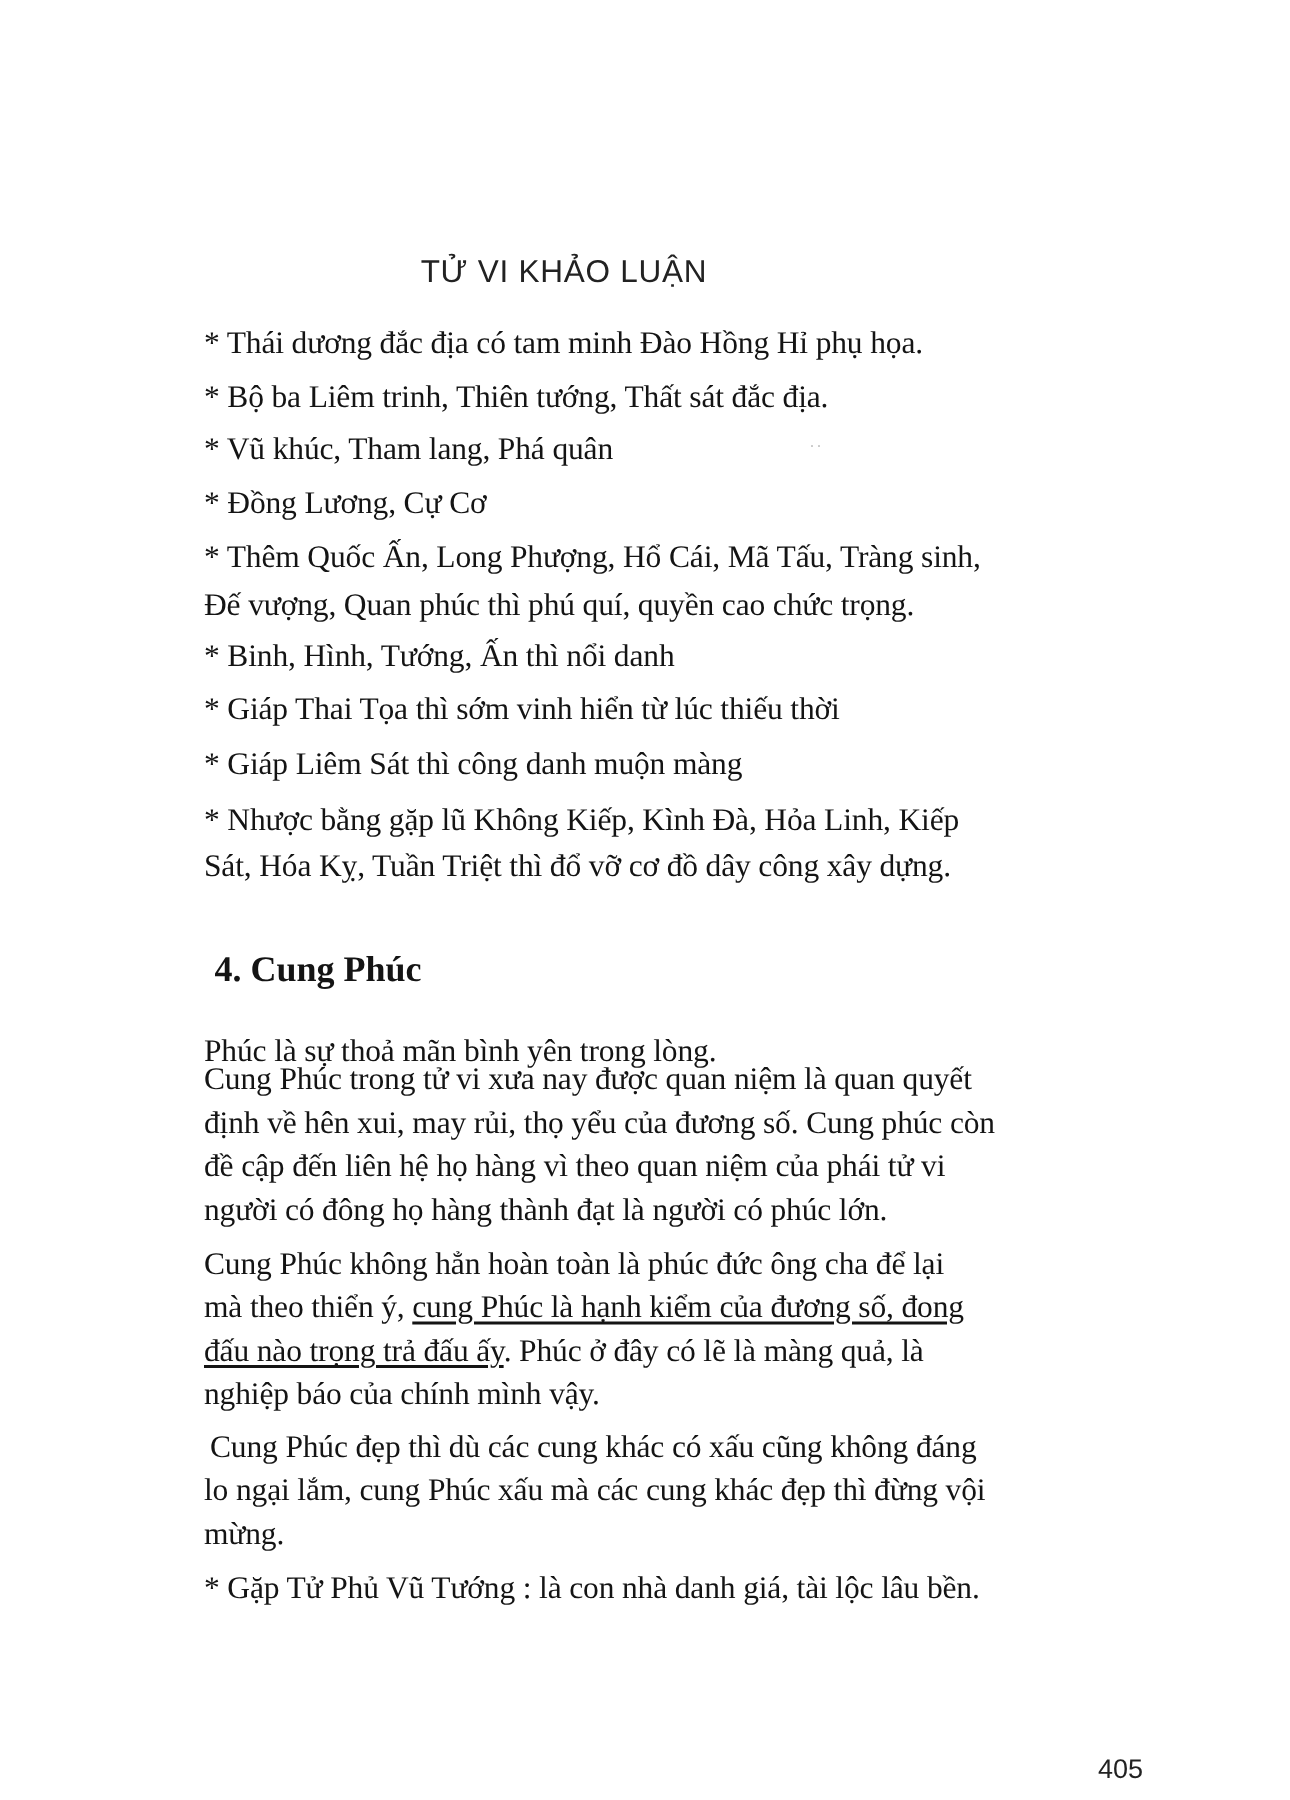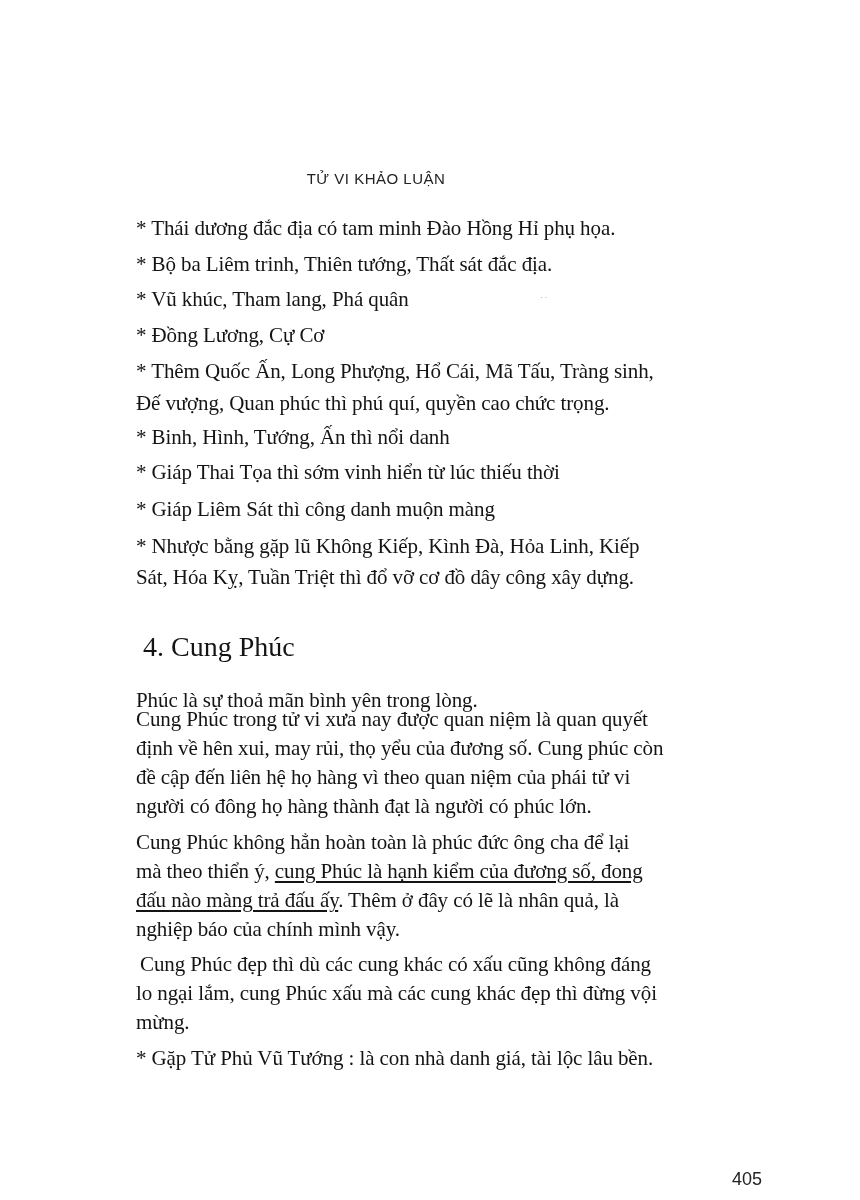--- a/index.html
+++ b/index.html
@@ -3,28 +3,28 @@
 <meta charset="utf-8">
 <style>
   html, body { margin: 0; padding: 0; }
   body {
     width: 860px; height: 1200px; background: #ffffff; position: relative; overflow: hidden;
     font-family: "Liberation Serif", "DejaVu Serif", serif; color: #141414;
   }
   .page { position: absolute; left: 0; top: 0; width: 860px; height: 1200px; }
   .running-head {
     position: absolute; top: 170px; left: 0; width: 752px; text-align: center;
-    font-family: "Liberation Sans", "DejaVu Sans", sans-serif; font-size: 15px; letter-spacing: 0.5px; color: #222;
+    font-family: "Liberation Sans", "DejaVu Sans", sans-serif; font-size: 21px; letter-spacing: 0.5px; color: #222;
   }
   .line {
     position: absolute; left: 136px; width: 632px; font-size: 21px; line-height: 26px;
     white-space: nowrap; letter-spacing: -0.1px;
   }
   .heading {
-    position: absolute; left: 143px; top: 634px; font-weight: normal; font-size: 28px; line-height: 26px;
+    position: absolute; left: 143px; top: 634px; font-weight: bold; font-size: 24px; line-height: 26px;
   }
   .u { text-decoration: underline; text-underline-offset: 3px; }
   .page-number {
     position: absolute; left: 732px; top: 1153px; font-family: "Liberation Sans", "DejaVu Sans", sans-serif;
     font-size: 18px; color: #222; margin-top: 16px;
   }
   .speck { position: absolute; left: 540px; top: 293px; width: 14px; height: 4px; color: #888; font-size: 8px; }
 </style>
 </head>
 <body>
@@ -52,21 +52,21 @@
   <div class="line" style="top:706px">Cung Phúc trong tử vi xưa nay được quan niệm là quan quyết</div>
   <div class="line" style="top:735px">định về hên xui, may rủi, thọ yểu của đương số. Cung phúc còn</div>
   <div class="line" style="top:764px">đề cập đến liên hệ họ hàng vì theo quan niệm của phái tử vi</div>
   <div class="line" style="top:793px">người có đông họ hàng thành đạt là người có phúc lớn.</div>
 
   <div class="line" style="top:829px">Cung Phúc không hẳn hoàn toàn là phúc đức ông cha để lại</div>
   <div class="line" style="top:858px">
     <span>mà theo thiển ý, </span><span class="u">cung Phúc là hạnh kiểm của đương số, đong</span>
   </div>
   <div class="line" style="top:887px">
-    <span class="u">đấu nào màng trả đấu ấy</span><span>. Thêm ở đây có lẽ là nhân quả, là</span>
+    <span class="u">đấu nào trọng trả đấu ấy</span><span>. Phúc ở đây có lẽ là màng quả, là</span>
   </div>
   <div class="line" style="top:916px">nghiệp báo của chính mình vậy.</div>
 
   <div class="line" style="top:951px; left:140px">Cung Phúc đẹp thì dù các cung khác có xấu cũng không đáng</div>
   <div class="line" style="top:980px">lo ngại lắm, cung Phúc xấu mà các cung khác đẹp thì đừng vội</div>
   <div class="line" style="top:1009px">mừng.</div>
 
   <div class="line" style="top:1045px">* Gặp Tử Phủ Vũ Tướng : là con nhà danh giá, tài lộc lâu bền.</div>
 
   <div class="page-number">405</div>

